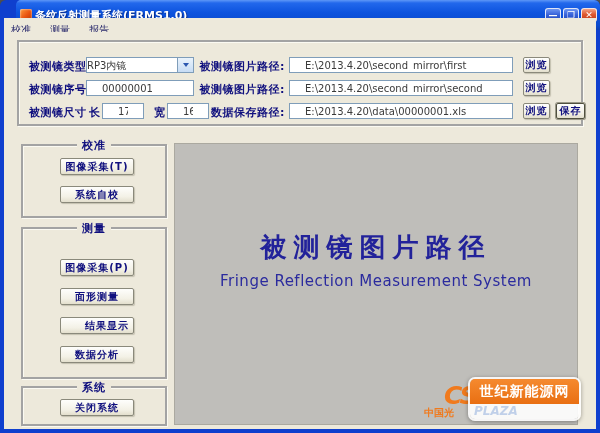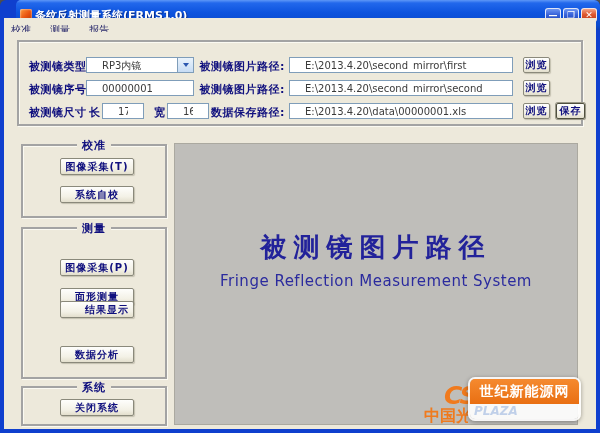--- a/index.html
+++ b/index.html
@@ -26,37 +26,37 @@
   
   .group{position:absolute;border:2px solid #a3a3a3;box-shadow:inset 1px 1px 0 #FBFAF2,1px 1px 0 #FBFAF2;box-sizing:border-box;}
   .group-title{position:absolute;top:-8px;left:50%;transform:translateX(-50%);background:#EDE9DB;padding:0 5px;
     font-size:11px;font-weight:bold;color:#10107E;white-space:nowrap;letter-spacing:1px;}
   
   .f-label{position:absolute;font-size:11px;font-weight:bold;color:#10107E;white-space:nowrap;letter-spacing:.5px;}
   .f-label.r{text-align:right;}
   .txt{position:absolute;height:16px;border:1px solid #7F9DB9;background:#fff;font-family:"DejaVu Sans","Liberation Sans",sans-serif;
     font-size:10px;color:#3A3A3A;padding:0 15px;box-sizing:border-box;margin:0;}
   .combo{position:absolute;height:16px;border:1px solid #7F9DB9;background:#fff;box-sizing:border-box;display:flex;}
-  .combo-text{flex:1;font-size:10px;color:#3A3A3A;padding:1px 0 0 15px;white-space:nowrap;overflow:hidden;}
+  .combo-text{flex:1;font-size:10px;color:#3A3A3A;padding:1px 0 0 0;white-space:nowrap;overflow:hidden;}
   .combo-btn{width:15px;background:linear-gradient(180deg,#EAF3FC,#C7DCF5);border-left:1px solid #7F9DB9;
     display:flex;align-items:center;justify-content:center;}
   .arrow-down{width:0;height:0;border-left:3px solid transparent;border-right:3px solid transparent;border-top:4px solid #2B57B0;}
   .btn{position:absolute;border:1px solid #8A897B;border-radius:2px;box-sizing:border-box;
     background:linear-gradient(180deg,#FEFEFC 0%,#F3F1E6 65%,#E3DFCD 100%);
     color:#10107E;font-size:10px;font-weight:bold;text-align:center;letter-spacing:1px;
     display:flex;align-items:center;justify-content:center;box-shadow:1px 1px 1px rgba(120,115,95,.35);}
   .btn.default{border:1px solid #50503F;box-shadow:0 0 0 1px #9A9888,1px 1px 1px rgba(120,115,95,.35);}
   
   .gray-panel{position:absolute;left:170px;top:111px;width:404px;height:282px;background:#BFBEBA;border:1px solid #ABA9A0;box-sizing:border-box;}
   .main-title-cn{position:absolute;left:0;right:0;top:86px;text-align:center;font-size:26px;font-weight:bold;
     color:#22229A;letter-spacing:7px;}
   .main-title-en{position:absolute;left:0;right:0;top:128px;text-align:center;font-size:15px;color:#2B2B9E;letter-spacing:.5px;}
   
   .wm-cs{position:absolute;left:440px;top:349px;font-size:25px;font-weight:bold;font-style:italic;color:#F07A1D;z-index:1;letter-spacing:-2px;}
-  .wm-sub{position:absolute;left:420px;top:374px;font-size:16px;font-weight:bold;color:#F07A1D;z-index:1;white-space:nowrap;width:44px;overflow:hidden;}
+  .wm-sub{position:absolute;left:420px;top:374px;font-size:10px;font-weight:bold;color:#F07A1D;z-index:1;white-space:nowrap;width:44px;overflow:hidden;}
   .wm-box{position:absolute;left:464px;top:345px;width:113px;height:44px;z-index:2;border:2px solid rgba(255,255,255,.85);
     border-radius:7px;overflow:hidden;box-sizing:border-box;box-shadow:0 1px 4px rgba(0,0,0,.35);}
   .wm-top{height:25px;background:linear-gradient(180deg,#F58A2F,#E96F12);color:#fff;font-size:14px;font-weight:bold;
     text-align:center;line-height:25px;letter-spacing:1px;}
   .wm-strip{position:relative;height:15px;background:rgba(255,255,255,.9);text-align:center;font-size:11px;line-height:15px;}
   .wm-plaza{position:absolute;left:4px;top:0;color:rgba(145,175,220,.55);font-weight:bold;font-style:italic;font-size:12px;}
   .wm-url{position:relative;color:#A9B4C8;}
   .wm-url .ne{color:#EE7418;font-weight:bold;font-size:12px;}
 </style>
 </head>
@@ -115,21 +115,21 @@
     <div class="group" style="left:17px;top:112px;width:146px;height:74px;">
       <div class="group-title">校准</div>
       <div class="btn" style="left:37px;top:12px;width:74px;height:17px;">图像采集(T)</div>
       <div class="btn" style="left:37px;top:40px;width:74px;height:17px;">系统自校</div>
     </div>
 
     <div class="group" style="left:17px;top:195px;width:146px;height:152px;">
       <div class="group-title">测量</div>
       <div class="btn" style="left:37px;top:59px;width:74px;height:17px;">面形测量</div>
       <div class="btn" style="left:37px;top:30px;width:74px;height:17px;">图像采集(P)</div>
-      <div class="btn" style="left:37px;top:72px;width:74px;height:17px;padding-left:20px;">结果显示</div>
+      <div class="btn" style="left:37px;top:88px;width:74px;height:17px;padding-left:20px;">结果显示</div>
       <div class="btn" style="left:37px;top:117px;width:74px;height:17px;">数据分析</div>
     </div>
 
     <div class="group" style="left:17px;top:354px;width:146px;height:40px;">
       <div class="group-title">系统</div>
       <div class="btn" style="left:37px;top:11px;width:74px;height:17px;">关闭系统</div>
     </div>
 
     <div class="gray-panel">
       <div class="main-title-cn">被测镜图片路径</div>

